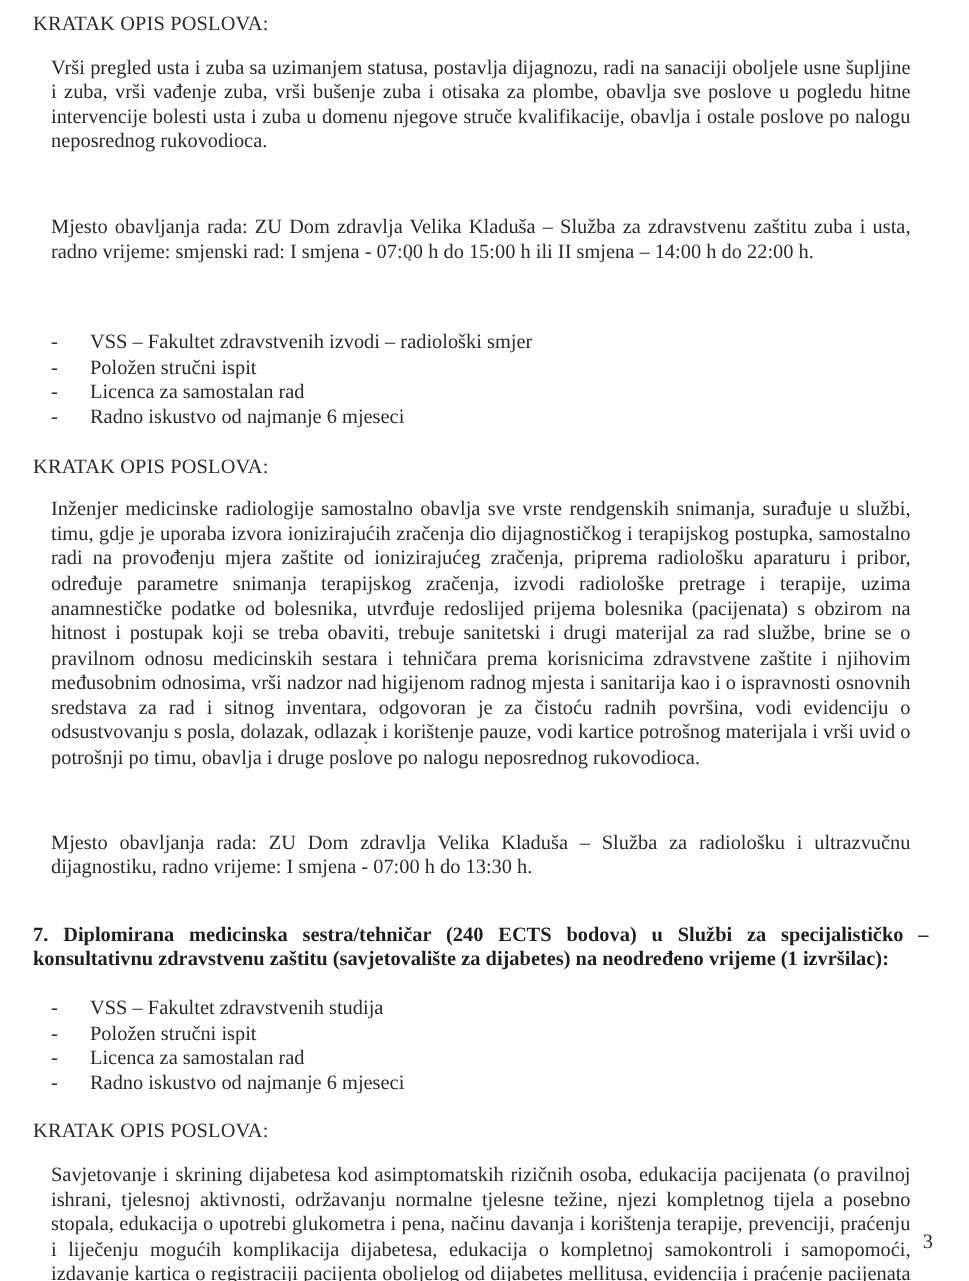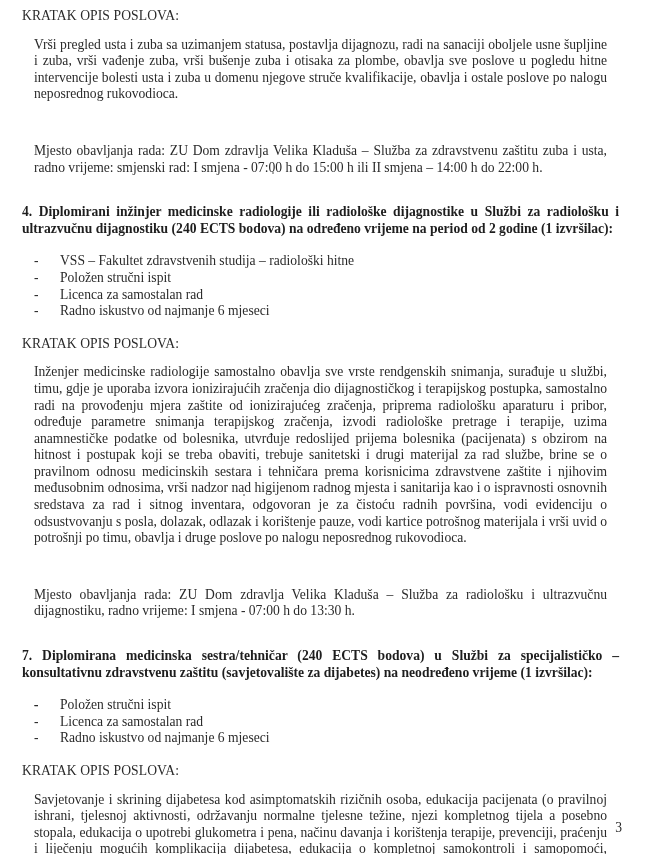--- a/index.html
+++ b/index.html
@@ -23,39 +23,38 @@
 <body>
 
 <div class="page">
 
   <p class="heading">KRATAK OPIS POSLOVA:</p>
   <p class="para">Vrši pregled usta i zuba sa uzimanjem statusa, postavlja dijagnozu, radi na sanaciji oboljele usne šupljine i zuba, vrši vađenje zuba, vrši bušenje zuba i otisaka za plombe, obavlja sve poslove u pogledu hitne intervencije bolesti usta i zuba u domenu njegove struče kvalifikacije, obavlja i ostale poslove po nalogu neposrednog rukovodioca.</p>
   <div class="gap"></div>
   <p class="para">Mjesto obavljanja rada: ZU Dom zdravlja Velika Kladuša – Služba za zdravstvenu zaštitu zuba i usta, radno vrijeme: smjenski rad: I smjena - 07:00 h do 15:00 h ili II smjena – 14:00 h do 22:00 h.</p>
   <div class="gap"></div>
 
-  <p class="title">4. Diplomirani inžinjer medicinske radiologije ili radiološke dijagnostike u Službi za radiološku i ultrazvučnu dijagnostiku (240 ECTS bodova)  na određeno vrijeme na period od 2 godine  (1 izvršilac):</p>
   <div class="gap"></div>
   <ul class="req">
-    <li><span class="dash">-</span><span>VSS – Fakultet zdravstvenih studija – radiološki hitne</span></li>
+    <li><span class="dash">-</span><span>VSS – Fakultet zdravstvenih izvodi – radiološki smjer</span></li>
     <li><span class="dash">-</span><span>Položen stručni ispit</span></li>
     <li><span class="dash">-</span><span>Licenca za samostalan rad</span></li>
     <li><span class="dash">-</span><span>Radno iskustvo od najmanje 6 mjeseci</span></li>
   </ul>
   <div class="gap"></div>
   <p class="heading">KRATAK OPIS POSLOVA:</p>
   <p class="para">Inženjer medicinske radiologije samostalno obavlja sve vrste rendgenskih snimanja, surađuje u službi, timu, gdje je uporaba izvora ionizirajućih zračenja dio dijagnostičkog i terapijskog postupka, samostalno radi na provođenju mjera zaštite od ionizirajućeg zračenja, priprema radiološku aparaturu i pribor, određuje parametre snimanja terapijskog zračenja, izvodi radiološke pretrage i terapije, uzima anamnestičke podatke od bolesnika, utvrđuje redoslijed prijema bolesnika (pacijenata) s obzirom na hitnost i postupak koji se treba obaviti, trebuje sanitetski i drugi materijal za rad službe, brine se o pravilnom odnosu medicinskih sestara i tehničara prema korisnicima zdravstvene zaštite i njihovim međusobnim odnosima, vrši nadzor nad higijenom radnog mjesta i sanitarija kao i o ispravnosti osnovnih sredstava za rad i sitnog inventara, odgovoran je za čistoću radnih površina, vodi evidenciju o odsustvovanju s posla, dolazak, odlazak i korištenje pauze, vodi kartice potrošnog materijala i vrši uvid o potrošnji po timu, obavlja i druge poslove po nalogu neposrednog rukovodioca.</p>
   <div class="gap"></div>
   <p class="para">Mjesto obavljanja rada: ZU Dom zdravlja Velika Kladuša – Služba za radiološku i ultrazvučnu dijagnostiku, radno vrijeme: I smjena - 07:00 h do 13:30 h.</p>
   <div class="gap"></div>
 
   <p class="title">7. Diplomirana medicinska sestra/tehničar (240 ECTS bodova) u Službi za specijalističko – konsultativnu zdravstvenu zaštitu (savjetovalište za dijabetes) na neodređeno vrijeme  (1 izvršilac):</p>
   <div class="gap"></div>
   <ul class="req">
-    <li><span class="dash">-</span></li>
+    <li><span class="dash">-</span><span>VSS – Fakultet zdravstvenih studija</span></li>
     <li><span class="dash">-</span><span>Položen stručni ispit</span></li>
     <li><span class="dash">-</span><span>Licenca za samostalan rad</span></li>
     <li><span class="dash">-</span><span>Radno iskustvo od najmanje 6 mjeseci</span></li>
   </ul>
   <div class="gap"></div>
   <p class="heading">KRATAK OPIS POSLOVA:</p>
   <p class="para">Savjetovanje i skrining dijabetesa kod asimptomatskih rizičnih osoba, edukacija pacijenata (o pravilnoj ishrani, tjelesnoj aktivnosti, održavanju normalne tjelesne težine, njezi kompletnog tijela a posebno stopala, edukacija o upotrebi glukometra i pena, načinu davanja i korištenja terapije, prevenciji, praćenju i liječenju mogućih komplikacija dijabetesa, edukacija o kompletnoj samokontroli i samopomoći, izdavanje kartica o registraciji pacijenta oboljelog od dijabetes mellitusa, evidencija i praćenje pacijenata oboljelih od dijabetesa, vođenje medicinske dokumentacije pacijenta, te evidencije, protokol i izvještaj za ZZO i potrebe Ustanove, odgovorna je za čistoću radnih površina, obavlja i druge poslove po nalogu neposrednog rukovodioca. vrši prijem i trijažu pacijenata, kontroliše oblik zdravstvenog osiguranja, određuje participaciju i vrši naplatu usluge uz izdavanje propisane uplatnice, vođenje i evidencija pacijenata, vrši poslove oko</p>
 </div>
 
 <div class="speck" style="left:272px; top:172px;"></div>

